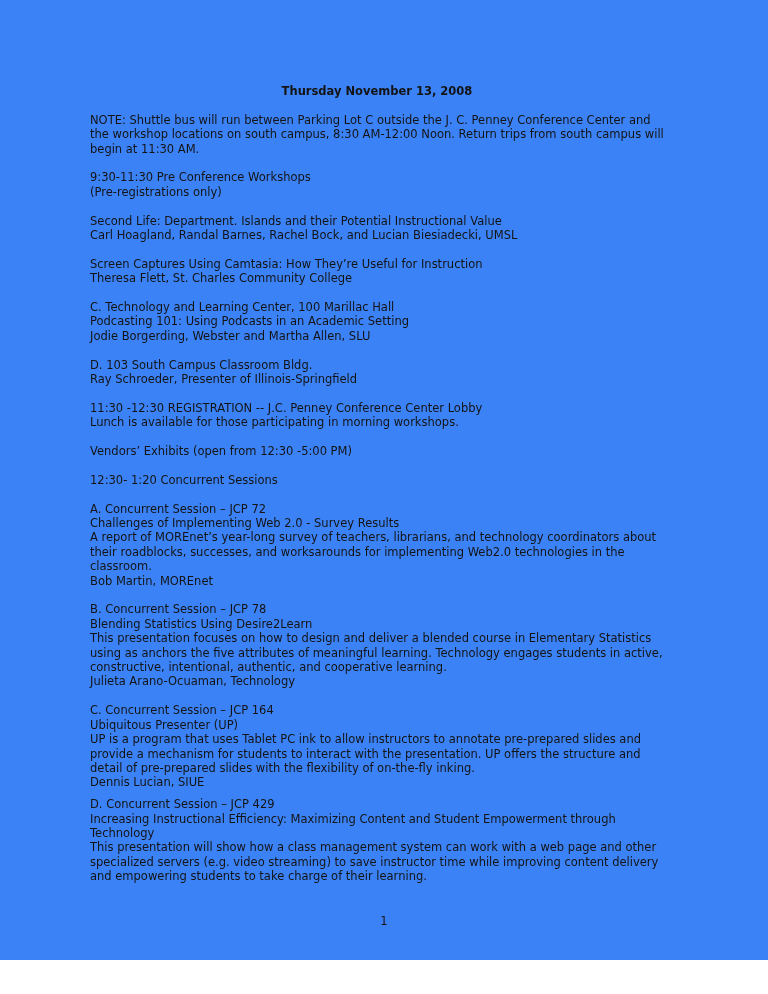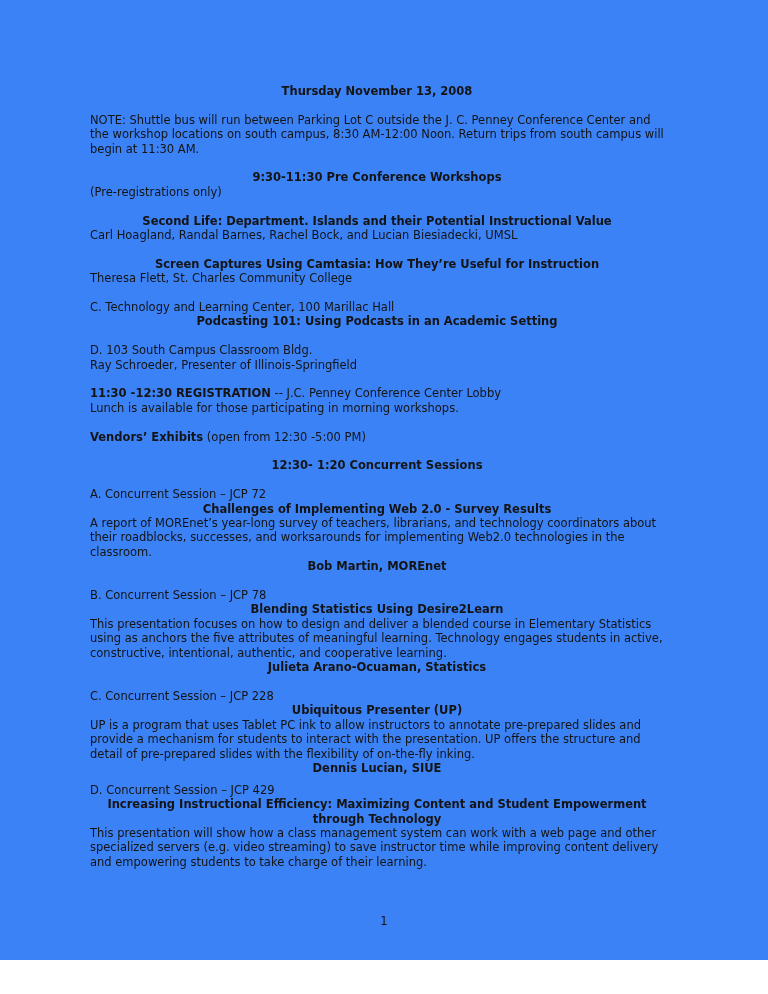--- a/index.html
+++ b/index.html
@@ -30,22 +30,21 @@
     width: 574px;
   }
   .block {
     margin: 0 0 14.4px 0;
   }
   .doc-title {
     text-align: center;
     font-weight: bold;
   }
   .b {
-    font-weight: bold;
-    text-align: center;
+    font-weight: normal;
   }
   .tight {
     margin-top: -7px;
   }
   .page-number {
     position: absolute;
     top: 914px;
     left: 0;
     width: 768px;
     text-align: center;
@@ -72,20 +71,21 @@
     </div>
 
     <div class="block">
       <div class="b">Screen Captures Using Camtasia: How They’re Useful for Instruction</div>
       <div>Theresa Flett, St. Charles Community College</div>
     </div>
 
     <div class="block">
       <div>C. Technology and Learning Center, 100 Marillac Hall</div>
       <div class="b">Podcasting 101: Using Podcasts in an Academic Setting</div>
+      <div>Jodie Borgerding, Webster and Martha Allen, SLU</div>
     </div>
 
     <div class="block">
       <div>D. 103 South Campus Classroom Bldg.</div>
       <div>Ray Schroeder, Presenter of Illinois-Springfield</div>
     </div>
 
     <div class="block">
       <div><span class="b">11:30 -12:30 REGISTRATION</span><span> -- J.C. Penney Conference Center Lobby</span></div>
       <div>Lunch is available for those participating in morning workshops.</div>
@@ -101,25 +101,25 @@
       <div>A. Concurrent Session – JCP 72</div>
       <div class="b">Challenges of Implementing Web 2.0 - Survey Results</div>
       <div>A report of MOREnet’s year-long survey of teachers, librarians, and technology coordinators about their roadblocks, successes, and worksarounds for implementing Web2.0 technologies in the classroom.</div>
       <div class="b">Bob Martin, MOREnet</div>
     </div>
 
     <div class="block">
       <div>B. Concurrent Session – JCP 78</div>
       <div class="b">Blending Statistics Using Desire2Learn</div>
       <div>This presentation focuses on how to design and deliver a blended course in Elementary Statistics using as anchors the five attributes of meaningful learning. Technology engages students in active, constructive, intentional, authentic, and cooperative learning.</div>
-      <div class="b">Julieta Arano-Ocuaman, Statistics</div>
+      <div class="b">Julieta Arano-Ocuaman, Technology</div>
     </div>
 
     <div class="block">
-      <div>C. Concurrent Session – JCP 228</div>
+      <div>C. Concurrent Session – JCP 164</div>
       <div class="b">Ubiquitous Presenter (UP)</div>
       <div>UP is a program that uses Tablet PC ink to allow instructors to annotate pre-prepared slides and provide a mechanism for students to interact with the presentation. UP offers the structure and detail of pre-prepared slides with the flexibility of on-the-fly inking.</div>
       <div class="b">Dennis Lucian, SIUE</div>
     </div>
 
     <div class="block tight">
       <div>D. Concurrent Session – JCP 429</div>
       <div class="b">Increasing Instructional Efficiency: Maximizing Content and Student Empowerment through Technology</div>
       <div>This presentation will show how a class management system can work with a web page and other specialized servers (e.g. video streaming) to save instructor time while improving content delivery and empowering students to take charge of their learning.</div>
     </div>

